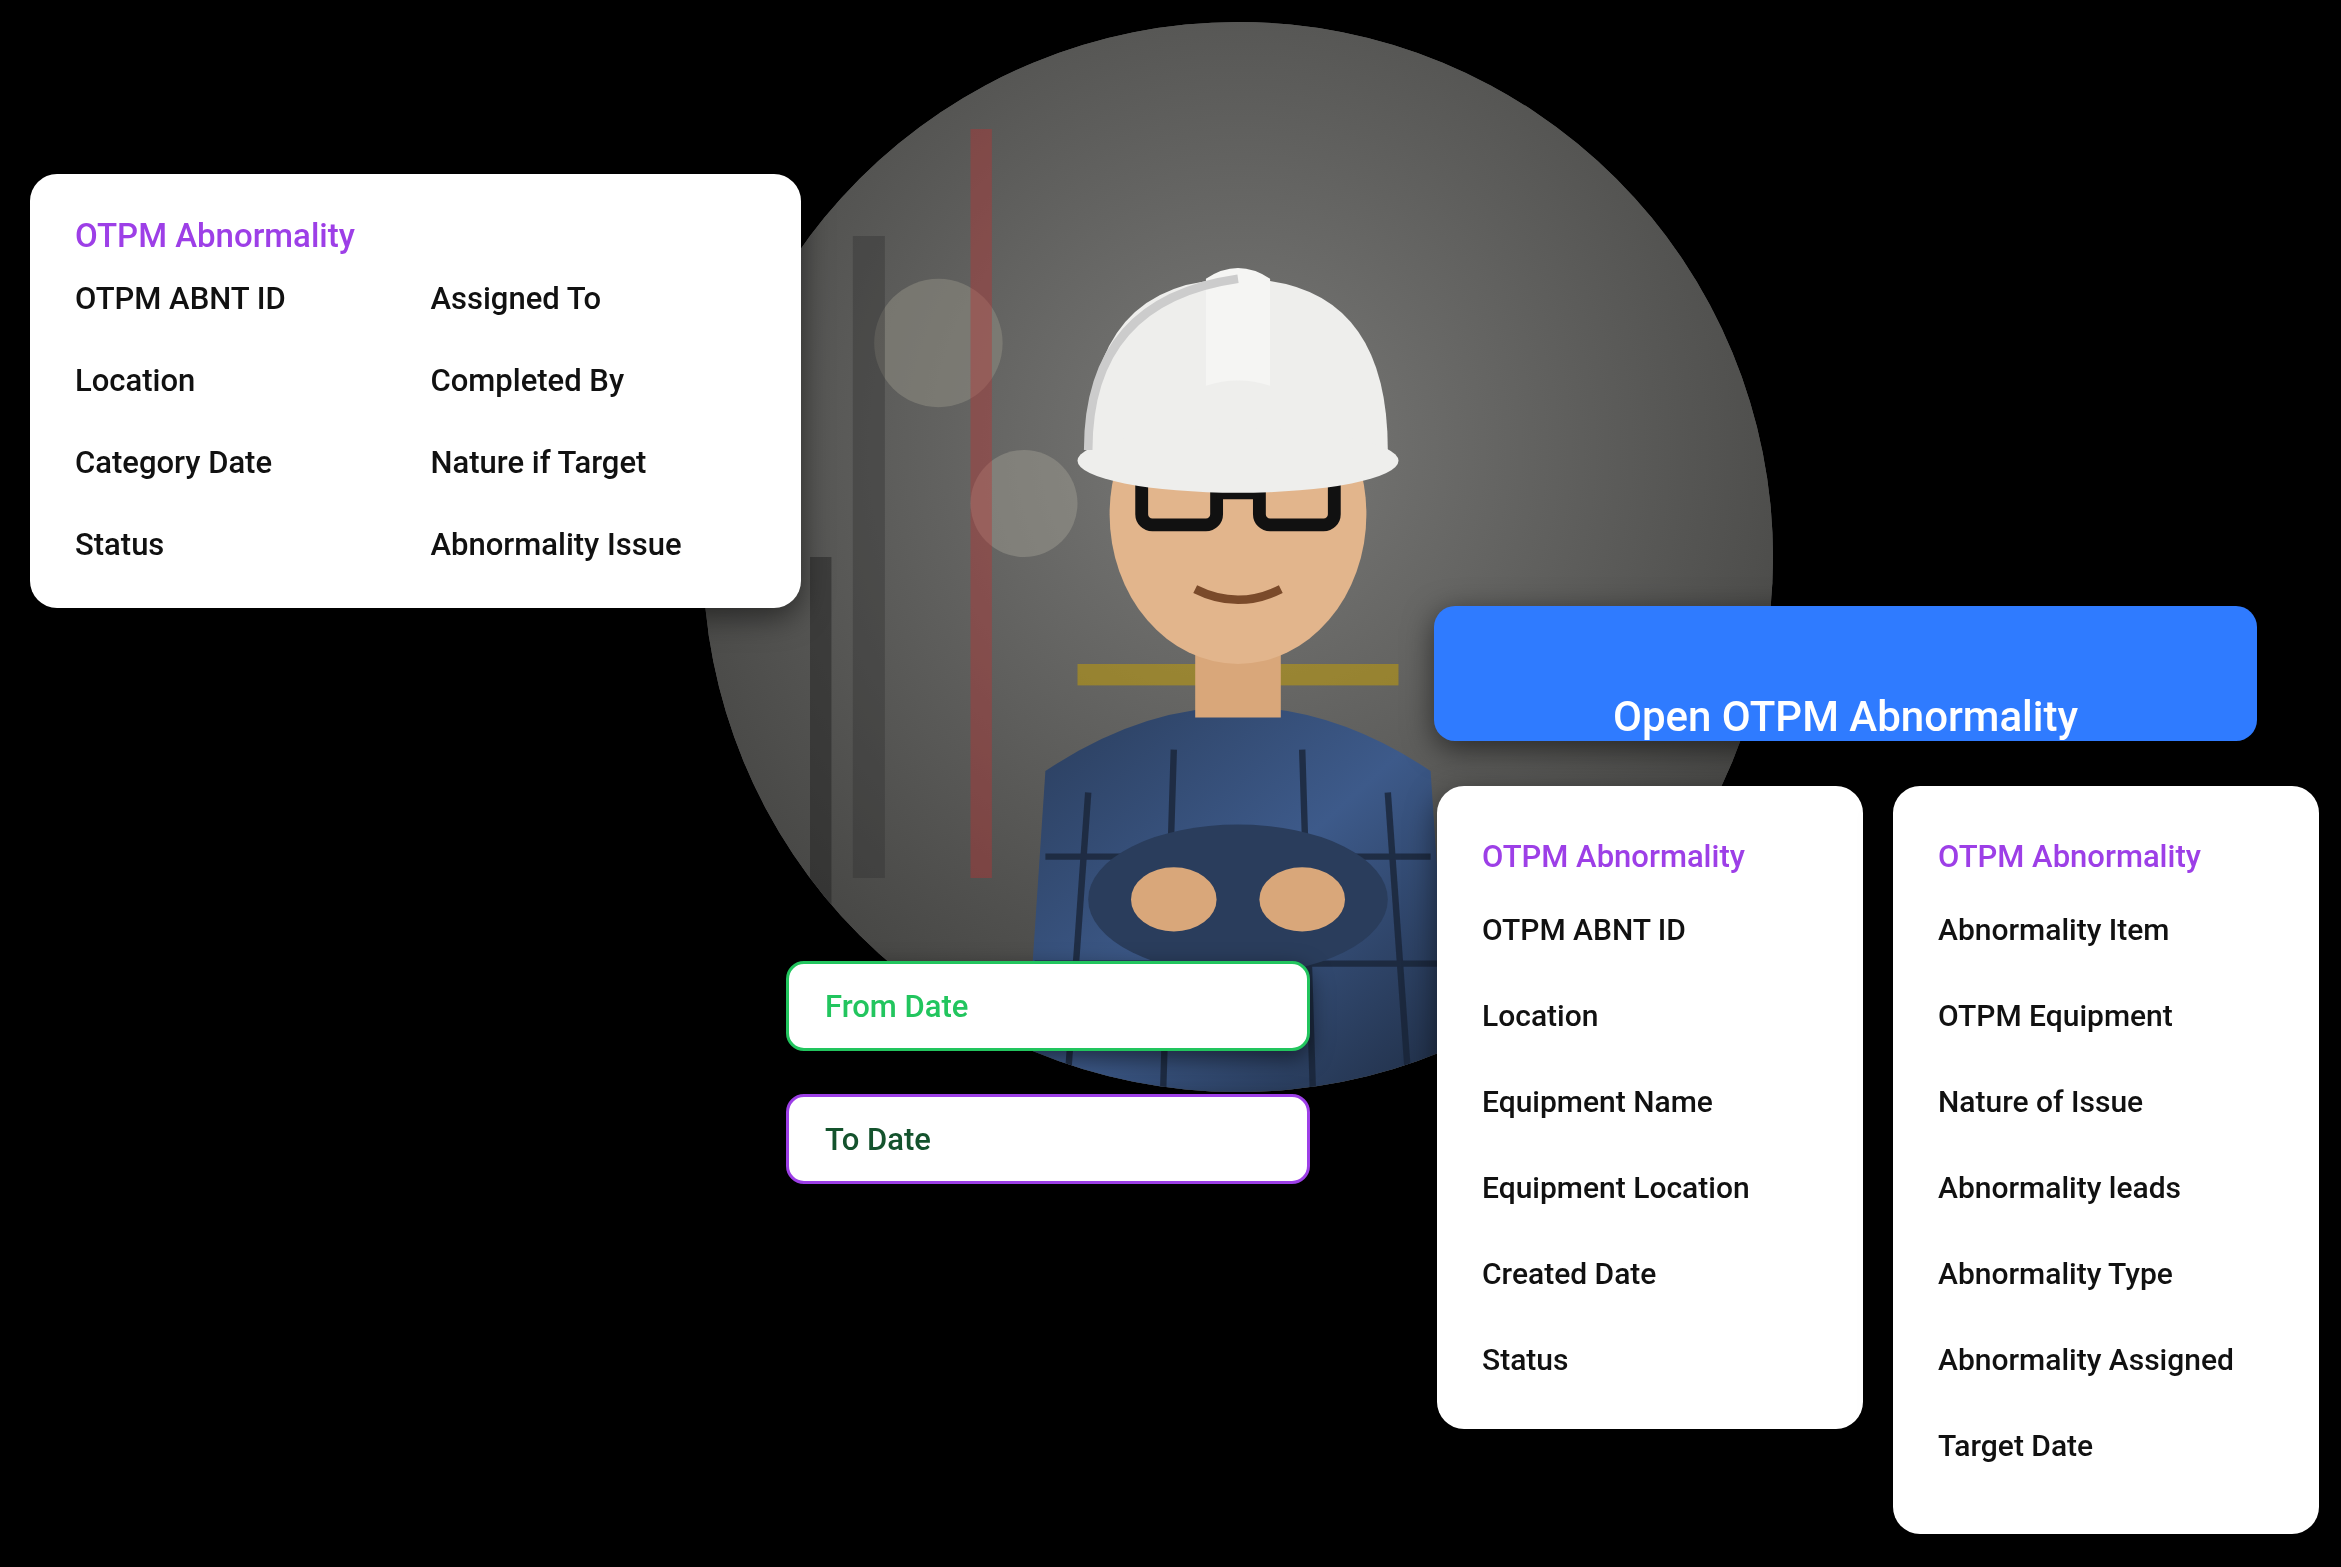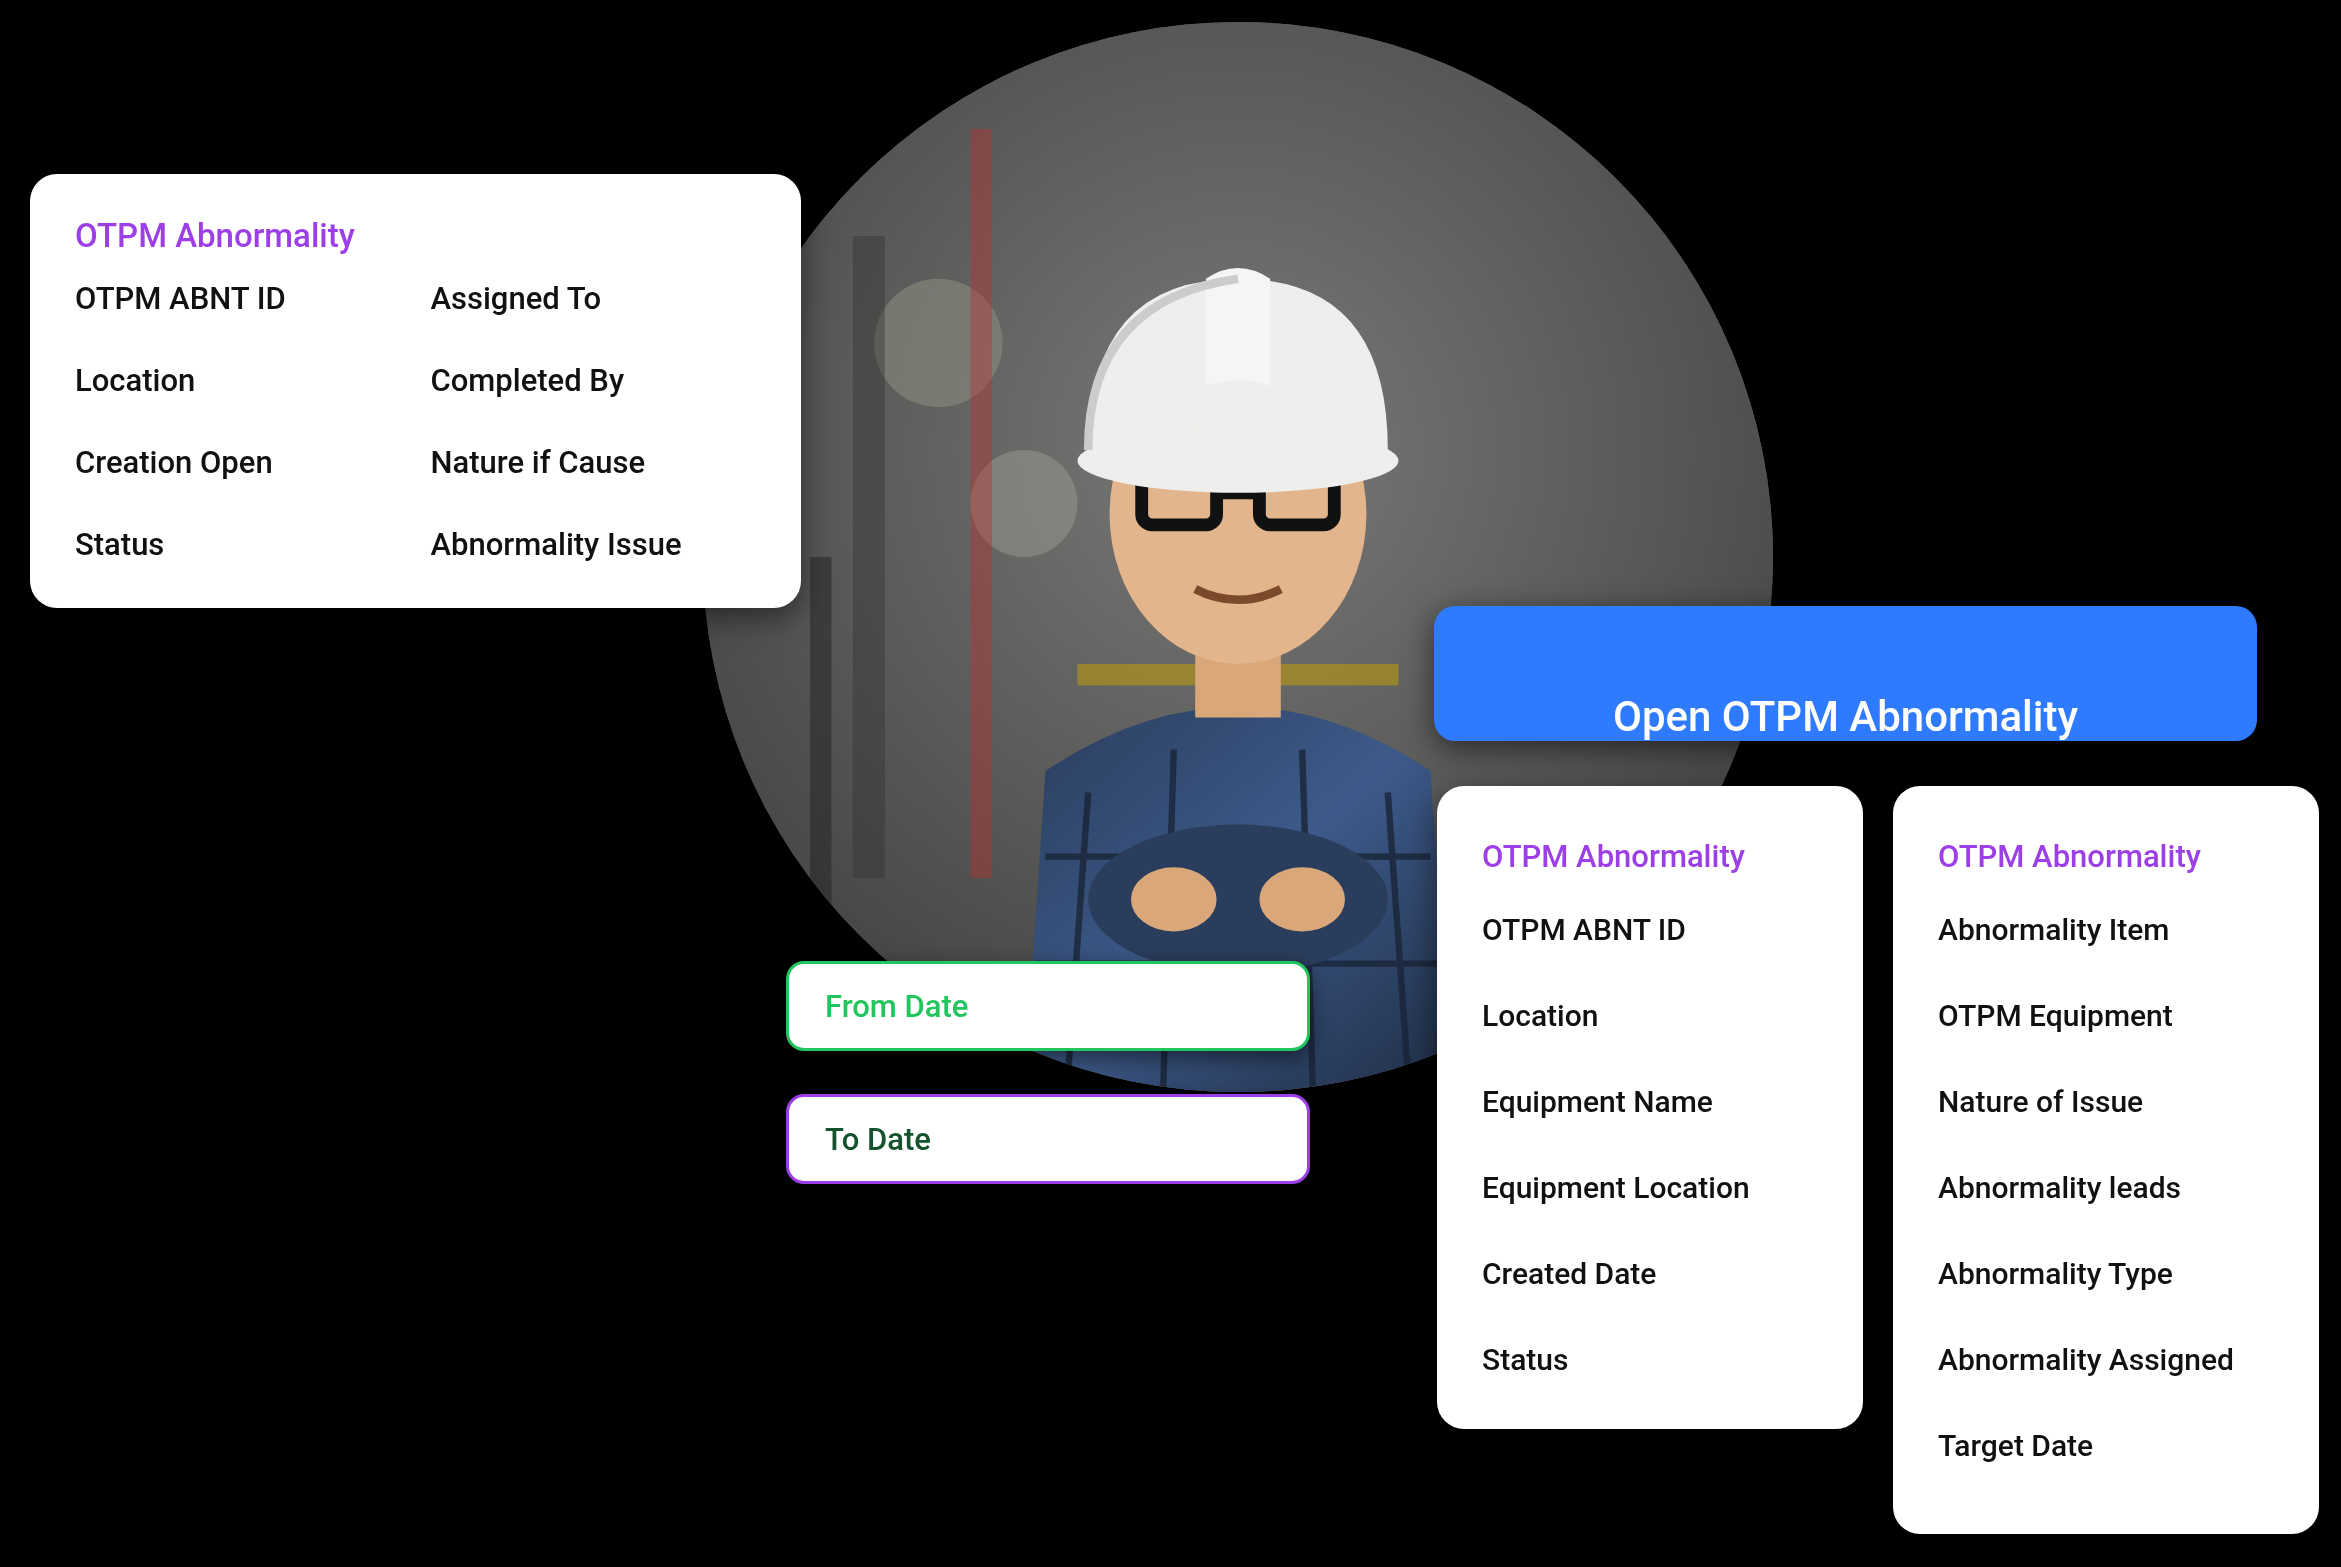--- a/index.html
+++ b/index.html
@@ -208,22 +208,22 @@
     </svg>
   </div>
 
   <div class="card card-topleft">
     <div class="card-title">OTPM Abnormality</div>
     <div class="card-grid">
       <div class="card-field">OTPM ABNT ID</div>
       <div class="card-field">Assigned To</div>
       <div class="card-field">Location</div>
       <div class="card-field">Completed By</div>
-      <div class="card-field">Creation Open</div>
-      <div class="card-field">Nature if Cause</div>
+      <div class="card-field">Category Date</div>
+      <div class="card-field">Nature if Target</div>
       <div class="card-field">Status</div>
       <div class="card-field">Abnormality Issue</div>
     </div>
   </div>
 
   <div class="pill pill-from">
     <span>From Date</span>
   </div>
   <div class="pill pill-to">
     <span>To Date</span>

